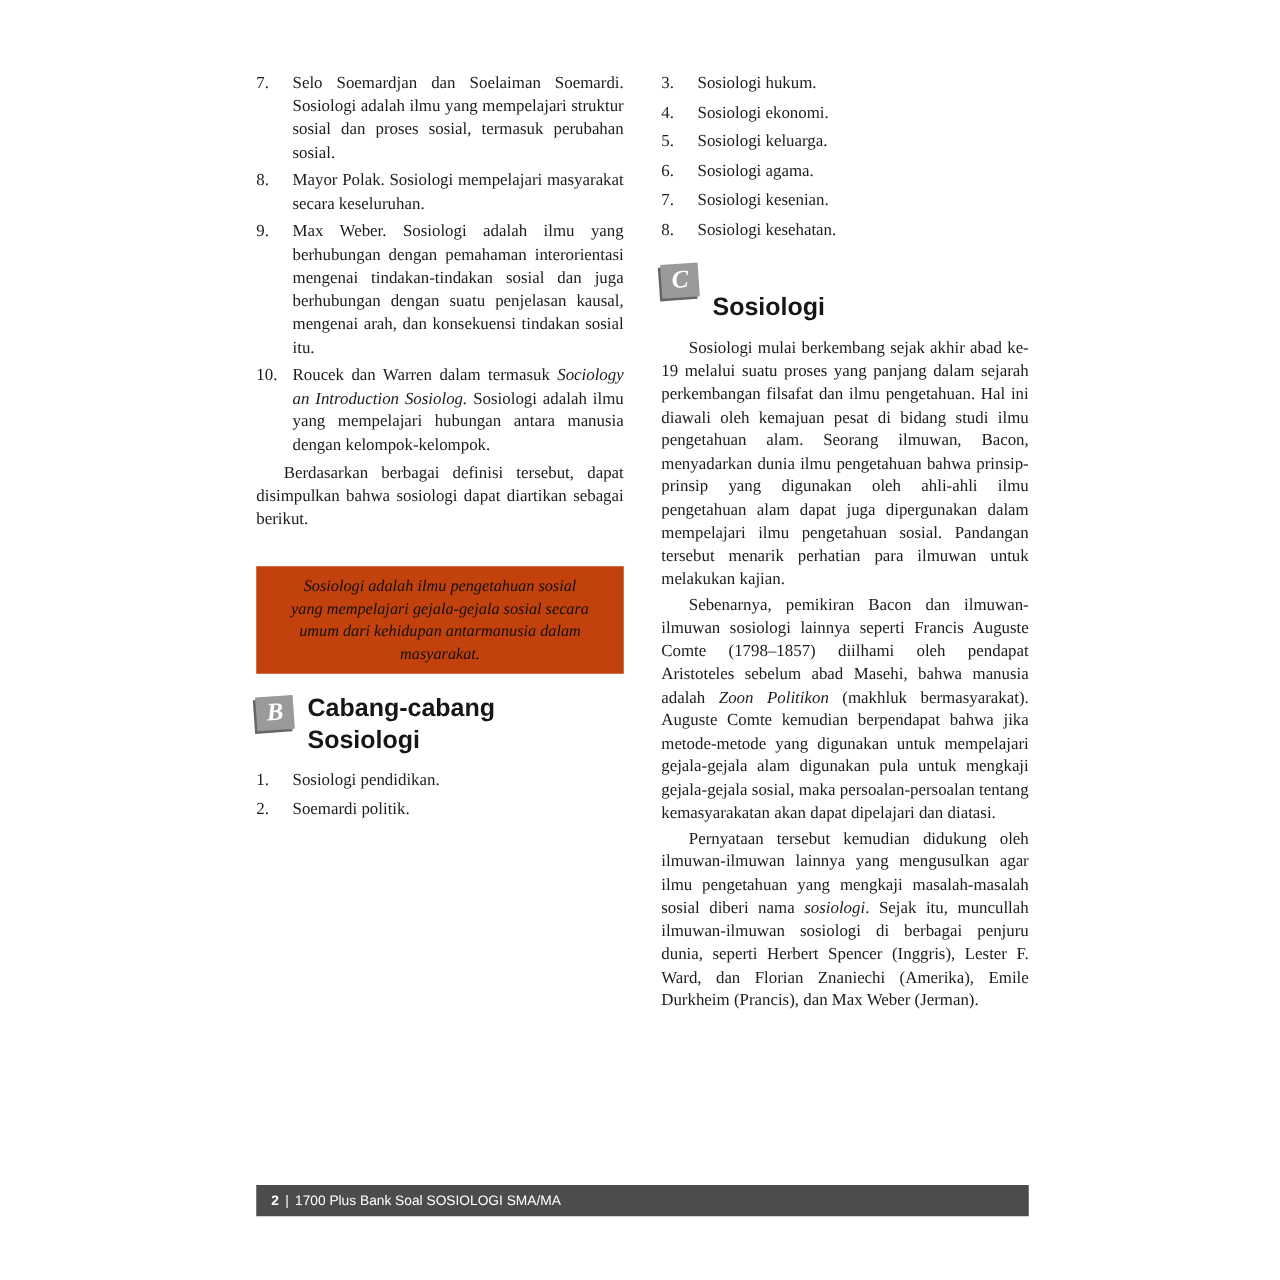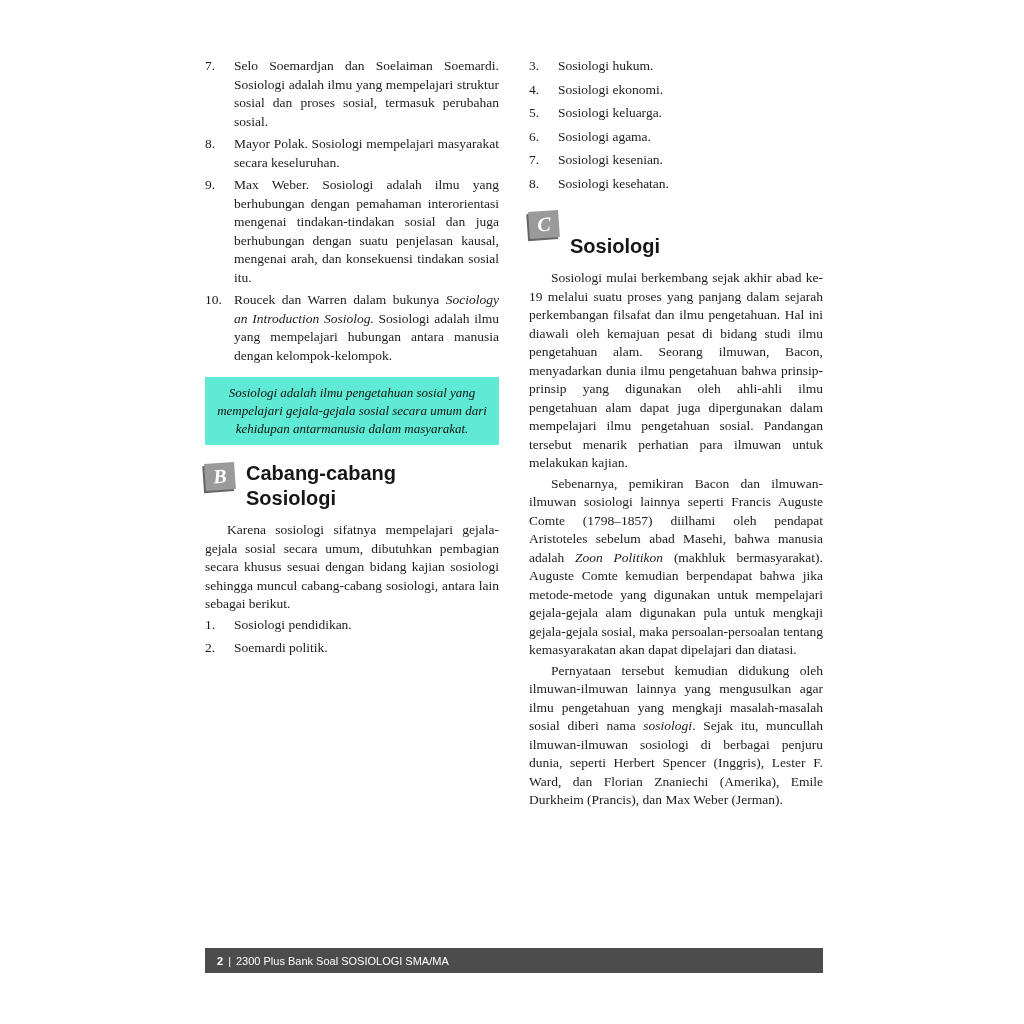--- a/index.html
+++ b/index.html
@@ -15,23 +15,23 @@
 
   .oli { display:flex; margin-bottom:4px; }
   .oli .num { width:29px; flex-shrink:0; }
   .oli .txt { flex:1; }
   .branch .oli { margin-bottom:5px; }
   .it { font-style:italic; }
 
   p.para { margin:0 0 2px 0; text-indent:22px; }
 
   .callout {
-    background:#5eead4;
-    margin:12px 0 16px 0;
-    padding:7px 9px;
+    background:#c2410c;
+    margin:28px 0 16px 0;
+    padding:7px 27px;
     font-style:italic;
     text-align:center;
     font-size:13px;
     line-height:18px;
     color:#111;
   }
 
   .section-heading {
     display:flex; align-items:flex-start;
     margin:16px 0 10px 0;
@@ -84,32 +84,32 @@
       <div class="oli">
         <span class="num">8.</span>
         <span class="txt">Mayor Polak. Sosiologi mempelajari masyarakat secara keseluruhan.</span>
       </div>
       <div class="oli">
         <span class="num">9.</span>
         <span class="txt">Max Weber. Sosiologi adalah ilmu yang berhubungan dengan pemahaman interorientasi mengenai tindakan-tindakan sosial dan juga berhubungan dengan suatu penjelasan kausal, mengenai arah, dan konsekuensi tindakan sosial itu.</span>
       </div>
       <div class="oli">
         <span class="num">10.</span>
-        <span class="txt"><span>Roucek dan Warren dalam bukunya </span><span class="it">Sociology an Introduction Sosiolog.</span><span> Sosiologi adalah ilmu yang mempelajari hubungan antara manusia dengan kelompok-kelompok.</span></span>
+        <span class="txt"><span>Roucek dan Warren dalam termasuk </span><span class="it">Sociology an Introduction Sosiolog.</span><span> Sosiologi adalah ilmu yang mempelajari hubungan antara manusia dengan kelompok-kelompok.</span></span>
       </div>
 
+      <p class="para">Berdasarkan berbagai definisi tersebut, dapat disimpulkan bahwa sosiologi dapat diartikan sebagai berikut.</p>
 
       <div class="callout">Sosiologi adalah ilmu pengetahuan sosial yang mempelajari gejala-gejala sosial secara umum dari kehidupan antarmanusia dalam masyarakat.</div>
 
       <div class="section-heading">
         <span class="badge">B</span>
         <span><span>Cabang-cabang</span><br><span>Sosiologi</span></span>
       </div>
 
-      <p class="para">Karena sosiologi sifatnya mempelajari gejala-gejala sosial secara umum, dibutuhkan pembagian secara khusus sesuai dengan bidang kajian sosiologi sehingga muncul cabang-cabang sosiologi, antara lain sebagai berikut.</p>
 
       <div class="branch">
         <div class="oli">
           <span class="num">1.</span>
           <span class="txt">Sosiologi pendidikan.</span>
         </div>
         <div class="oli">
           <span class="num">2.</span>
           <span class="txt">Soemardi politik.</span>
         </div>
@@ -155,15 +155,15 @@
       <p class="para"><span>Sebenarnya, pemikiran Bacon dan ilmuwan-ilmuwan sosiologi lainnya seperti Francis Auguste Comte (1798–1857) diilhami oleh pendapat Aristoteles sebelum abad Masehi, bahwa manusia adalah </span><span class="it">Zoon Politikon</span><span> (makhluk bermasyarakat). Auguste Comte kemudian berpendapat bahwa jika metode-metode yang digunakan untuk mempelajari gejala-gejala alam digunakan pula untuk mengkaji gejala-gejala sosial, maka persoalan-persoalan tentang kemasyarakatan akan dapat dipelajari dan diatasi.</span></p>
 
       <p class="para"><span>Pernyataan tersebut kemudian didukung oleh ilmuwan-ilmuwan lainnya yang mengusulkan agar ilmu pengetahuan yang mengkaji masalah-masalah sosial diberi nama </span><span class="it">sosiologi</span><span>. Sejak itu, muncullah ilmuwan-ilmuwan sosiologi di berbagai penjuru dunia, seperti Herbert Spencer (Inggris), Lester F. Ward, dan Florian Znaniechi (Amerika), Emile Durkheim (Prancis), dan Max Weber (Jerman).</span></p>
 
     </div>
   </div>
 
   <div class="footer">
     <span class="pg">2</span>
     <span class="sep">|</span>
-    <span>2300 Plus Bank Soal SOSIOLOGI SMA/MA</span>
+    <span>1700 Plus Bank Soal SOSIOLOGI SMA/MA</span>
   </div>
 </div>
 
 </body></html>

